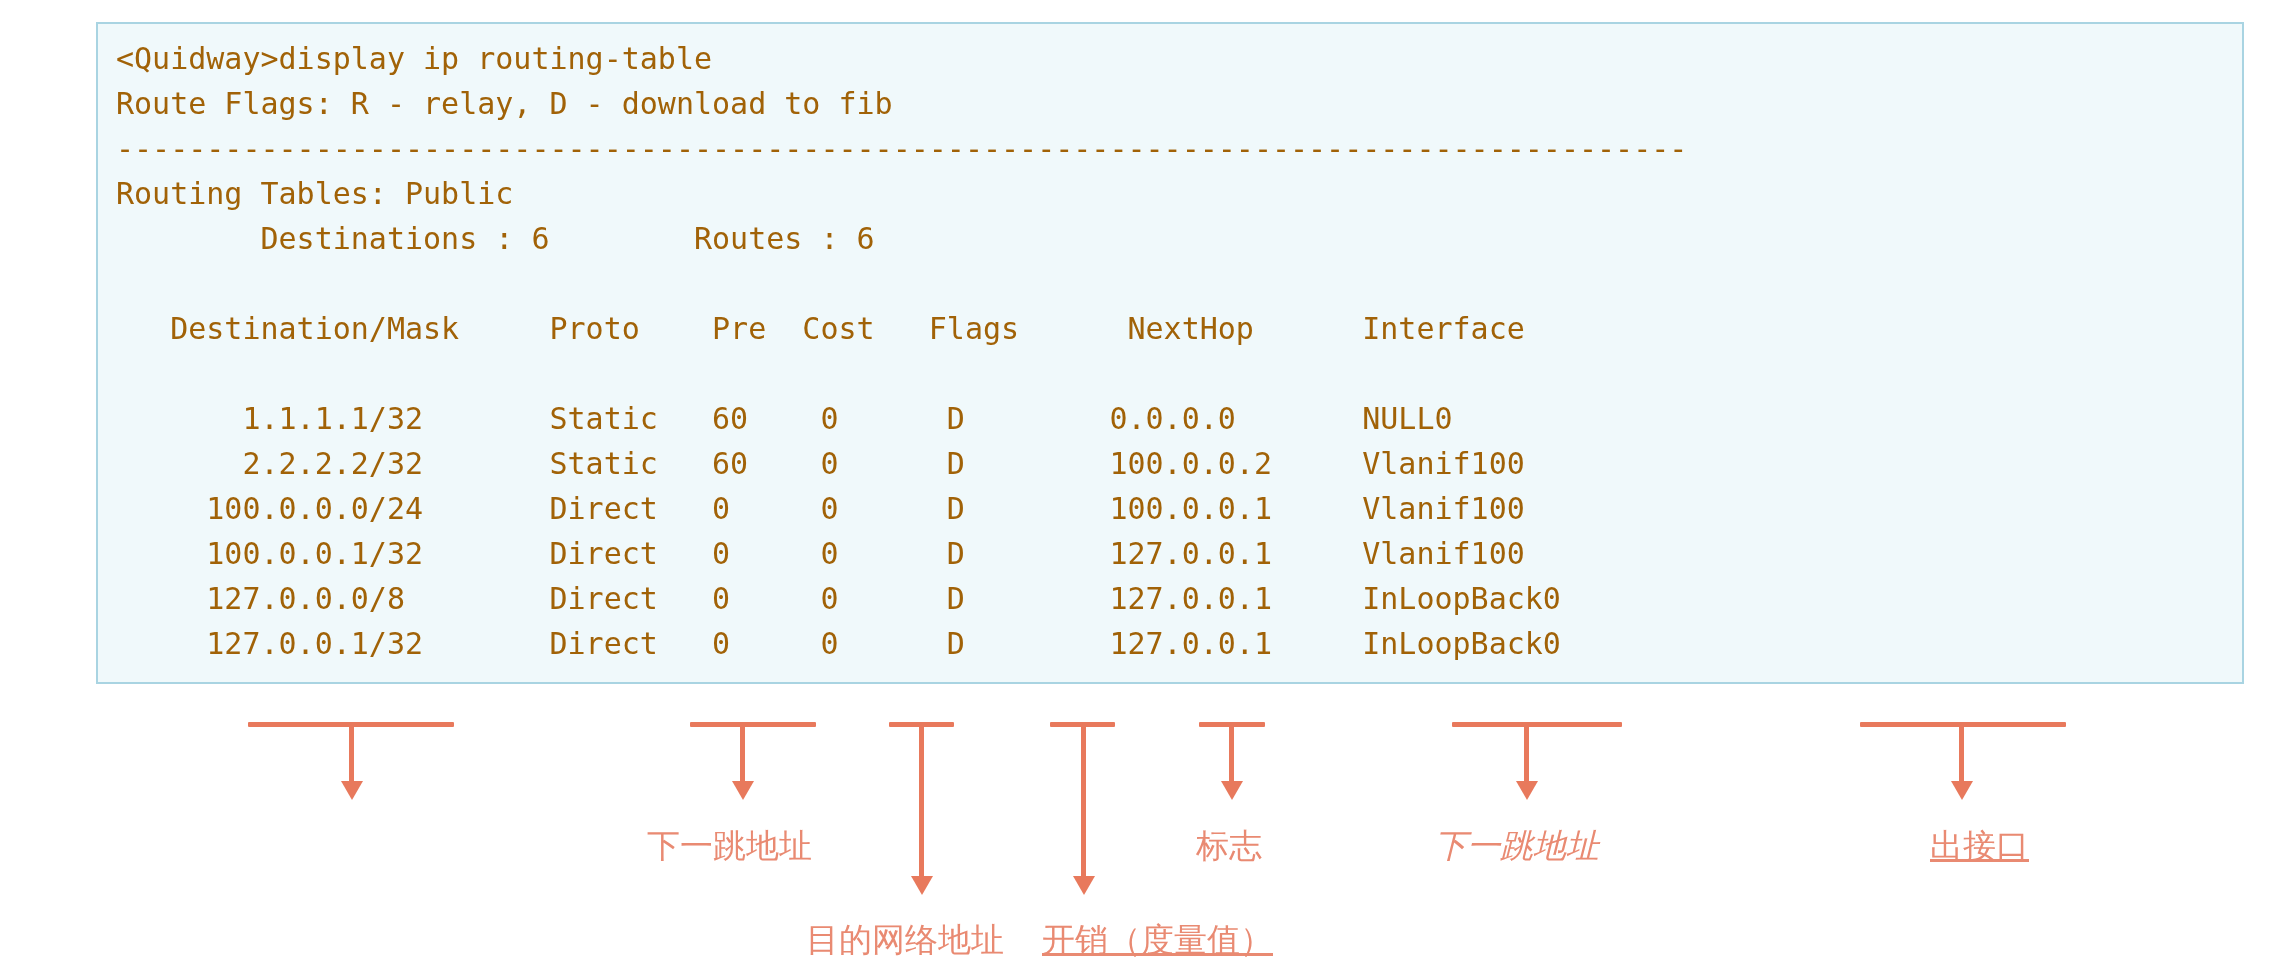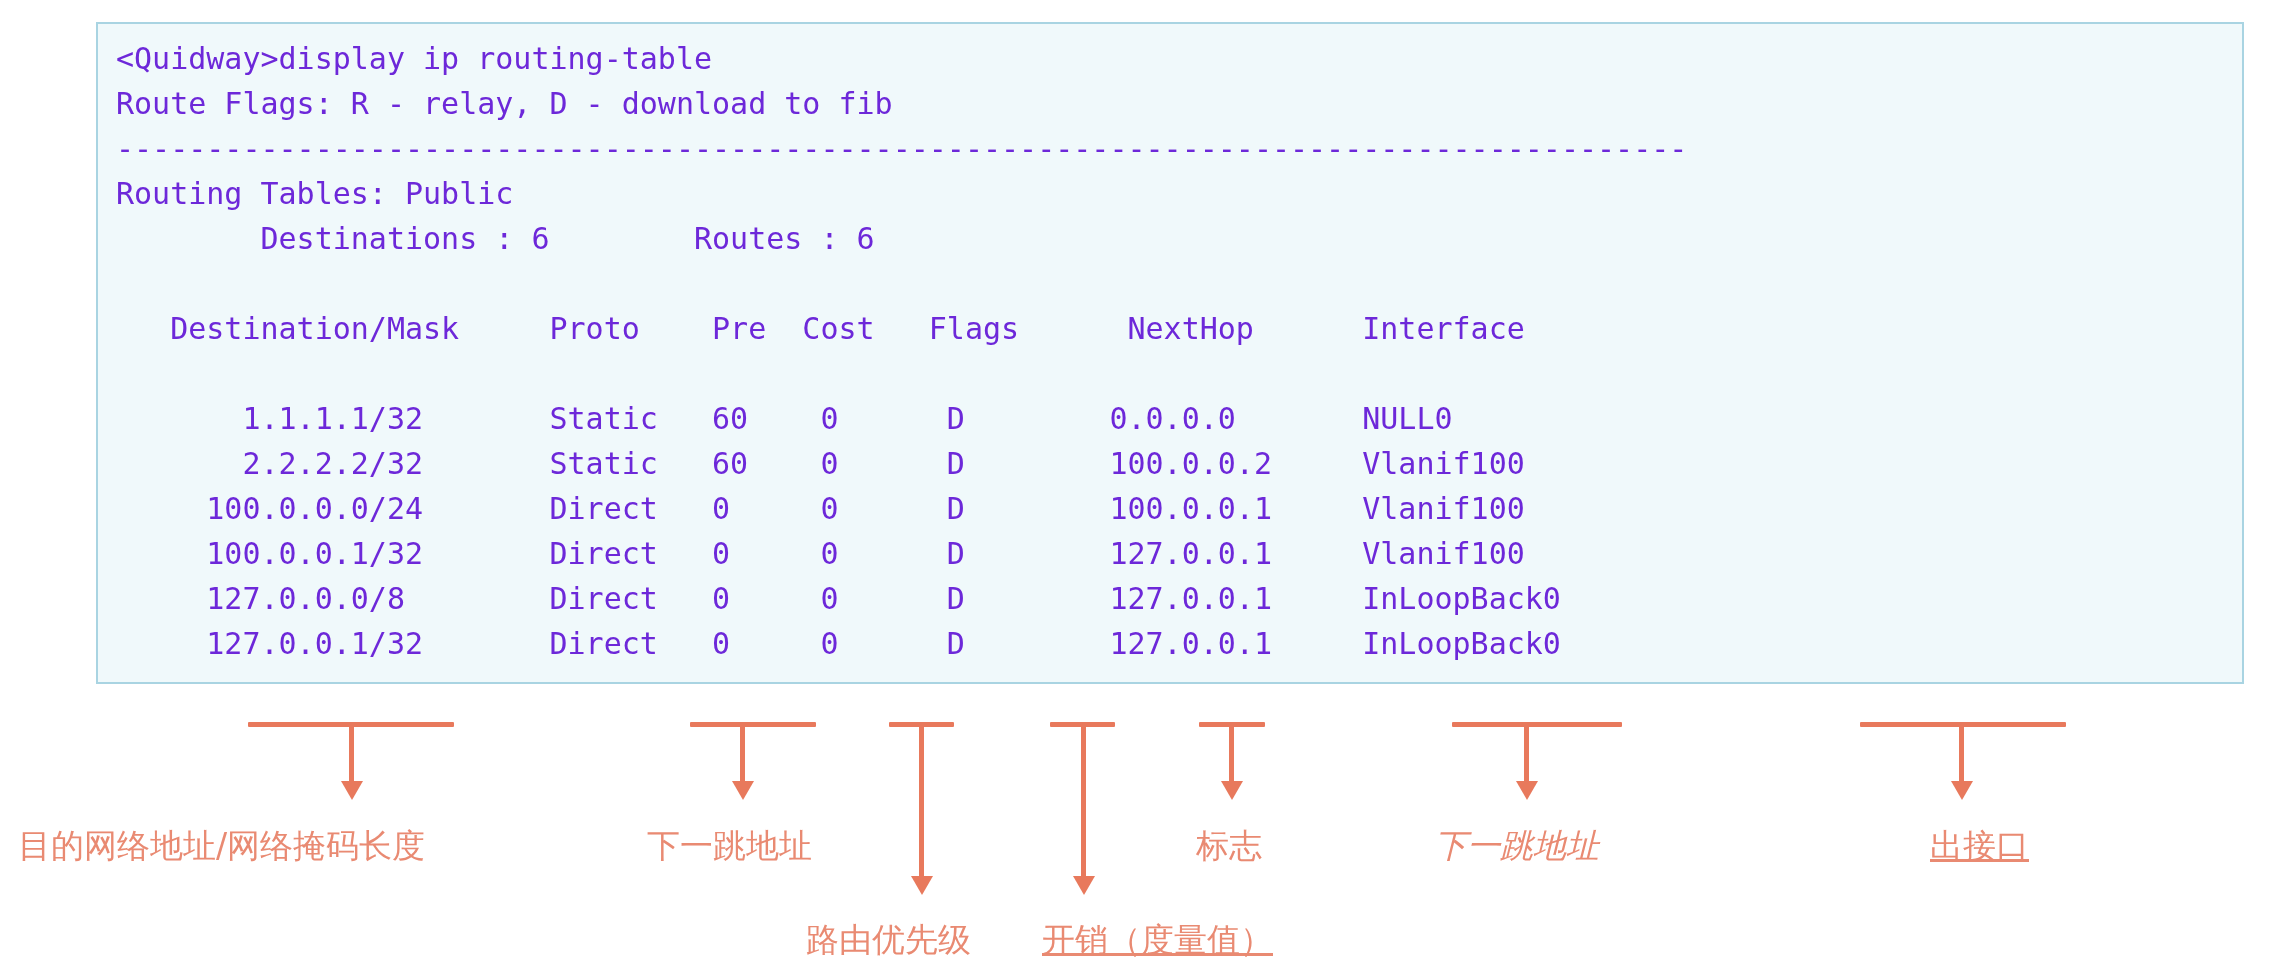--- a/index.html
+++ b/index.html
@@ -28,21 +28,21 @@
   }
 
   #console-output {
     position: absolute;
     left: 18px;
     top: 12px;
     margin: 0;
     font-family: "DejaVu Sans Mono", monospace;
     font-size: 30px;
     line-height: 45px;
-    color: #6d28d9;
+    color: #a16207;
     white-space: pre;
     letter-spacing: 0px;
   }
 
   
   #annotation-layer {
     position: absolute;
     left: 0;
     top: 0;
     width: 2289px;
@@ -139,27 +139,26 @@
     <div class="leader-stem" style="left:1524px; top:727px; height:56px;"></div>
     <div class="leader-head" style="left:1516px; top:781px;"></div>
   </div>
 
   <div class="leader">
     <div class="leader-bar" style="left:1860px; top:722px; width:206px;"></div>
     <div class="leader-stem" style="left:1959px; top:727px; height:56px;"></div>
     <div class="leader-head" style="left:1951px; top:781px;"></div>
   </div>
 
-  <div class="callout-label" style="left:18px; top:826px;">目的网络地址/网络掩码长度</div>
 
   <div class="callout-label" style="left:647px; top:826px;">下一跳地址</div>
 
   <div class="callout-label" style="left:1196px; top:826px;">标志</div>
 
   <div class="callout-label" style="left:1434px; top:826px;font-style:italic;">下一跳地址</div>
 
   <div class="callout-label" style="left:1930px; top:826px;text-decoration:underline;">出接口</div>
 
-  <div class="callout-label" style="left:806px; top:920px;">路由优先级</div>
+  <div class="callout-label" style="left:806px; top:920px;">目的网络地址</div>
 
   <div class="callout-label" style="left:1042px; top:920px;text-decoration:underline;">开销（度量值）</div>
 
 </div>
 
 </body></html>

